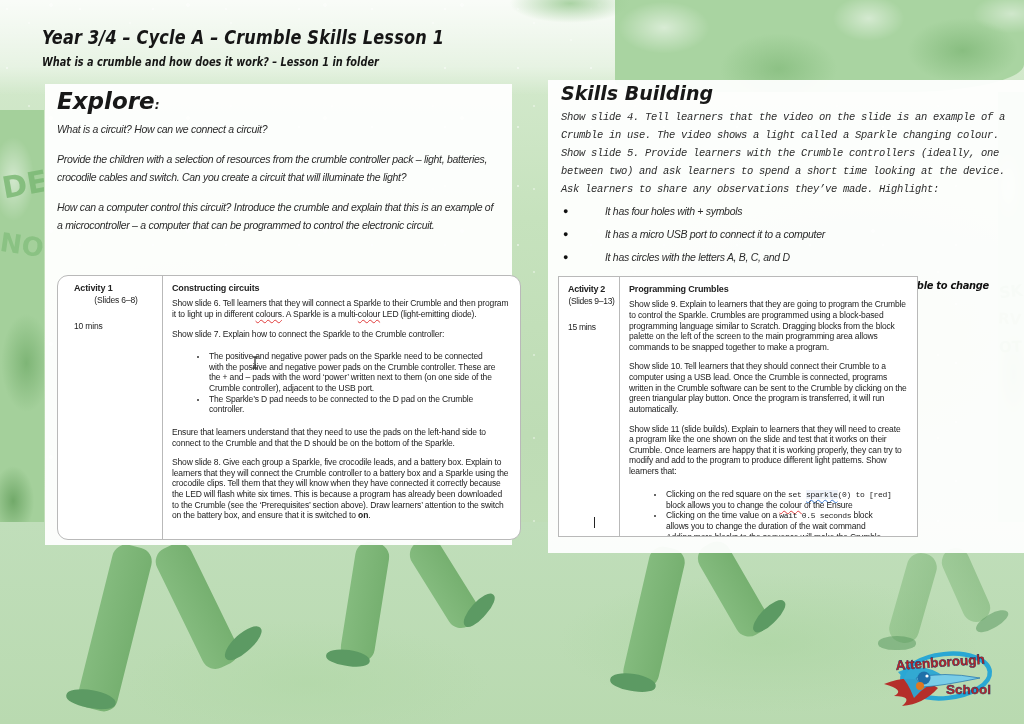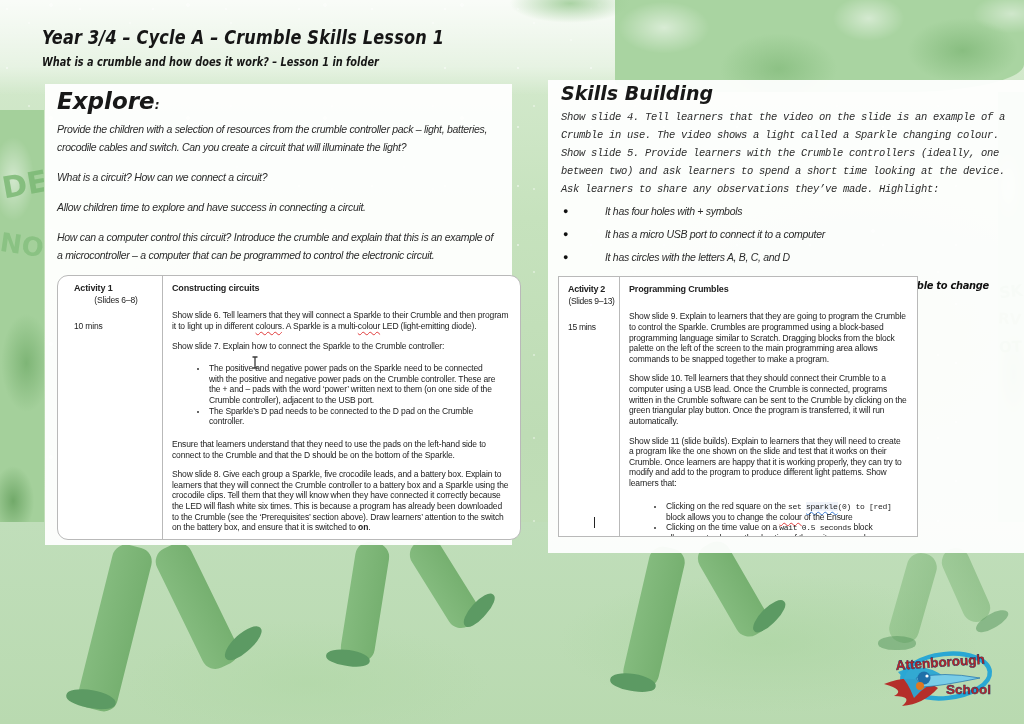--- a/index.html
+++ b/index.html
@@ -91,21 +91,21 @@
   .act-table{position:absolute;display:grid;background:#fff;border:1px solid #b9b9b9;overflow:hidden;
     font-size:8.5px;letter-spacing:-.15px;line-height:1.25;color:#222;}
   #act1-table{left:12px;top:191px;width:462px;height:263px;grid-template-columns:104px 1fr;border-radius:11px;}
   #act2-table{left:10px;top:196px;width:358px;height:259px;grid-template-columns:60px 1fr;}
   .act-label-col{padding:7px 4px 6px 16px;}
   #act2-table .act-label-col{padding-left:9px;letter-spacing:-.3px;}
   .act-label{font-weight:bold;font-size:9px;}
   .act-slides{margin-top:1px;text-align:center;}
   .act-duration{margin-top:15px;}
   .act-content{border-left:1px solid #b9b9b9;padding:7px 10px 6px 9px;overflow:hidden;}
-  .act-heading{font-weight:bold;font-size:9px;margin:0 0 16px 0;}
+  .act-heading{font-weight:bold;font-size:9px;margin:0 0 4px 0;}
   .rt-p{margin:0;}
   .rt-gap{height:9px;}
   .rt-ul{margin:12px;padding:0 0 0 24px;}
   .rt-ul li{padding-left:1px;}
   .rt-ul li::marker{color:#333;font-size:8px;}
   .rs-b{font-weight:bold;}
   .rs-m{font-family:Liberation Mono, monospace;font-size:8px;letter-spacing:-.3px;}
   .rs-wr{text-decoration:underline wavy #e03b3b 1px;text-underline-offset:2px;}
   .rs-wb{text-decoration:underline wavy #3b7bd4 1px;text-underline-offset:2px;background:rgba(120,160,210,.12);}
 
@@ -159,23 +159,22 @@
 
   <div id="header">
     <div id="page-title">Year 3/4 – Cycle A – Crumble Skills Lesson 1</div>
     <div id="page-subtitle">What is a crumble and how does it work? – Lesson 1 in folder</div>
   </div>
 
   <div class="panel" id="panel-left">
     <div id="explore-section">
       <h2 class="section-heading" id="explore-heading"><span>Explore</span><span class="colon">:</span></h2>
       <div class="hand">
+          <p>What is a circuit? How can we connect a circuit?</p>
           <p>Provide the children with a selection of resources from the crumble controller pack – light, batteries, crocodile cables and switch. Can you create a circuit that will illuminate the light?</p>
-          <p>What is a circuit? How can we connect a circuit?</p>
-          <p>Allow children time to explore and have success in connecting a circuit.</p>
           <p>How can a computer control this circuit? Introduce the crumble and explain that this is an example of a microcontroller – a computer that can be programmed to control the electronic circuit.</p>
         </div>
     </div>
 
     <div class="act-table" id="act1-table">
       <div class="act-label-col">
         <div class="act-label">Activity 1</div>
         <div class="act-slides">(Slides 6–8)</div>
         <div class="act-duration">10 mins</div>
       </div>

